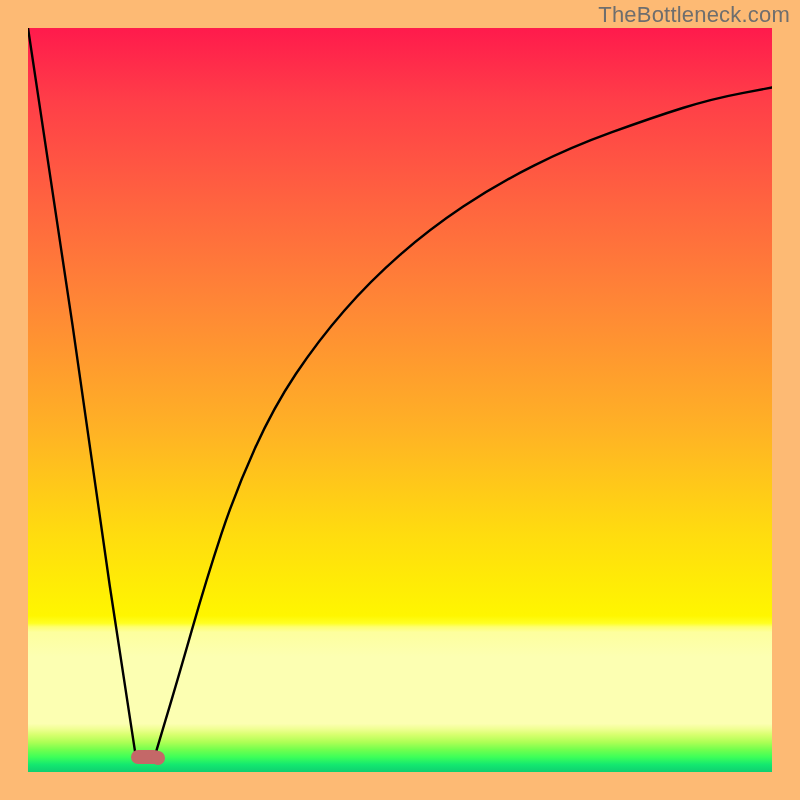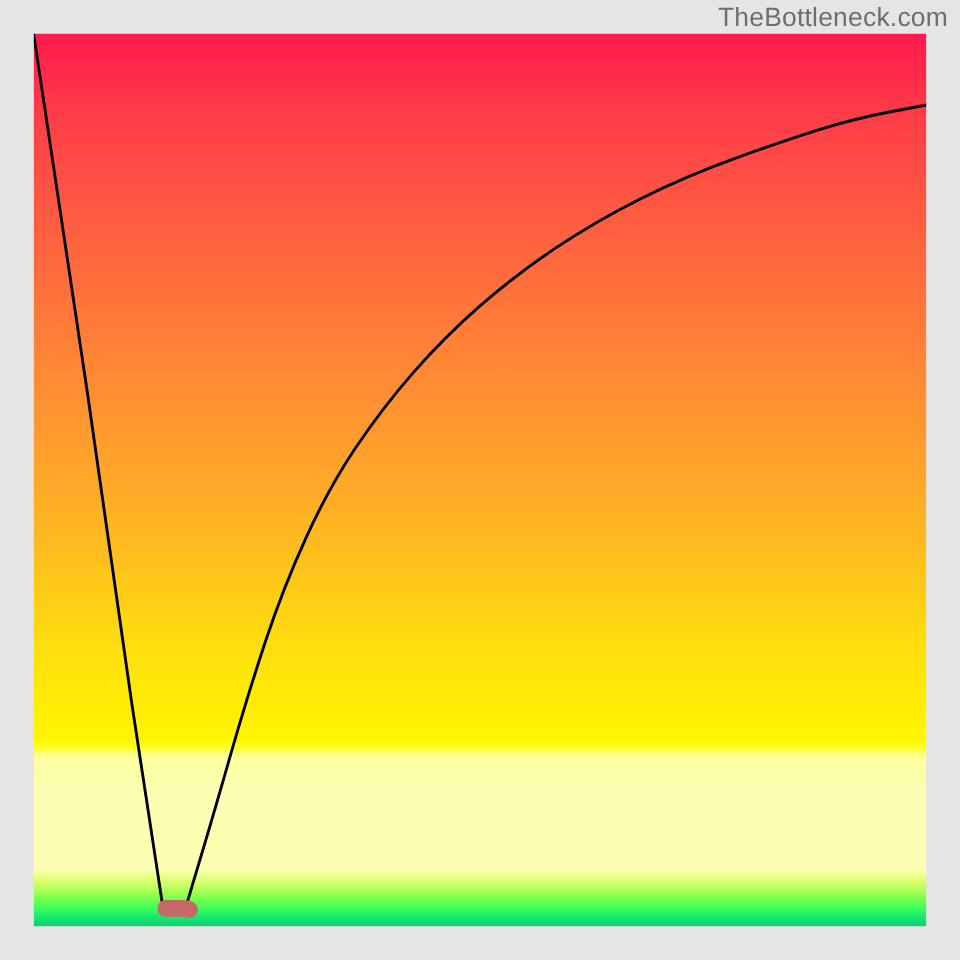--- a/index.html
+++ b/index.html
@@ -5,21 +5,21 @@
   html, body {
     margin: 0;
     padding: 0;
     width: 800px;
     height: 800px;
     overflow: hidden;
   }
   .outer {
     width: 800px;
     height: 800px;
-    background: #e5e5e5;
+    background: #fdba74;
     position: relative;
     text-align: center;
   }
   .watermark {
     position: absolute;
     top: 2px;
     right: 10px;
     font-family: Arial, Helvetica, sans-serif;
     font-size: 22px;
     font-weight: 500;

